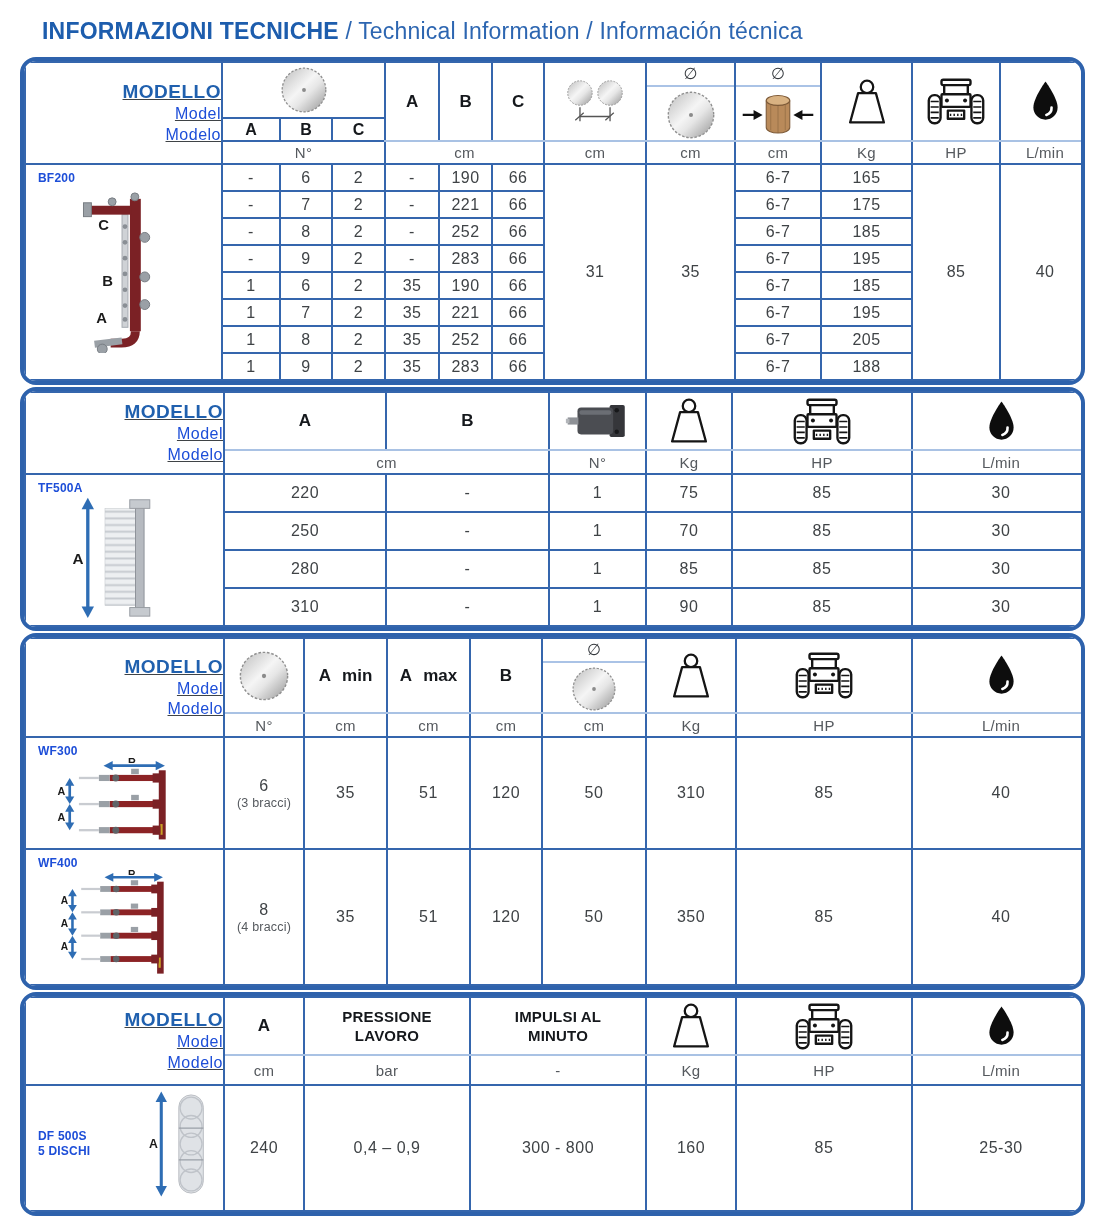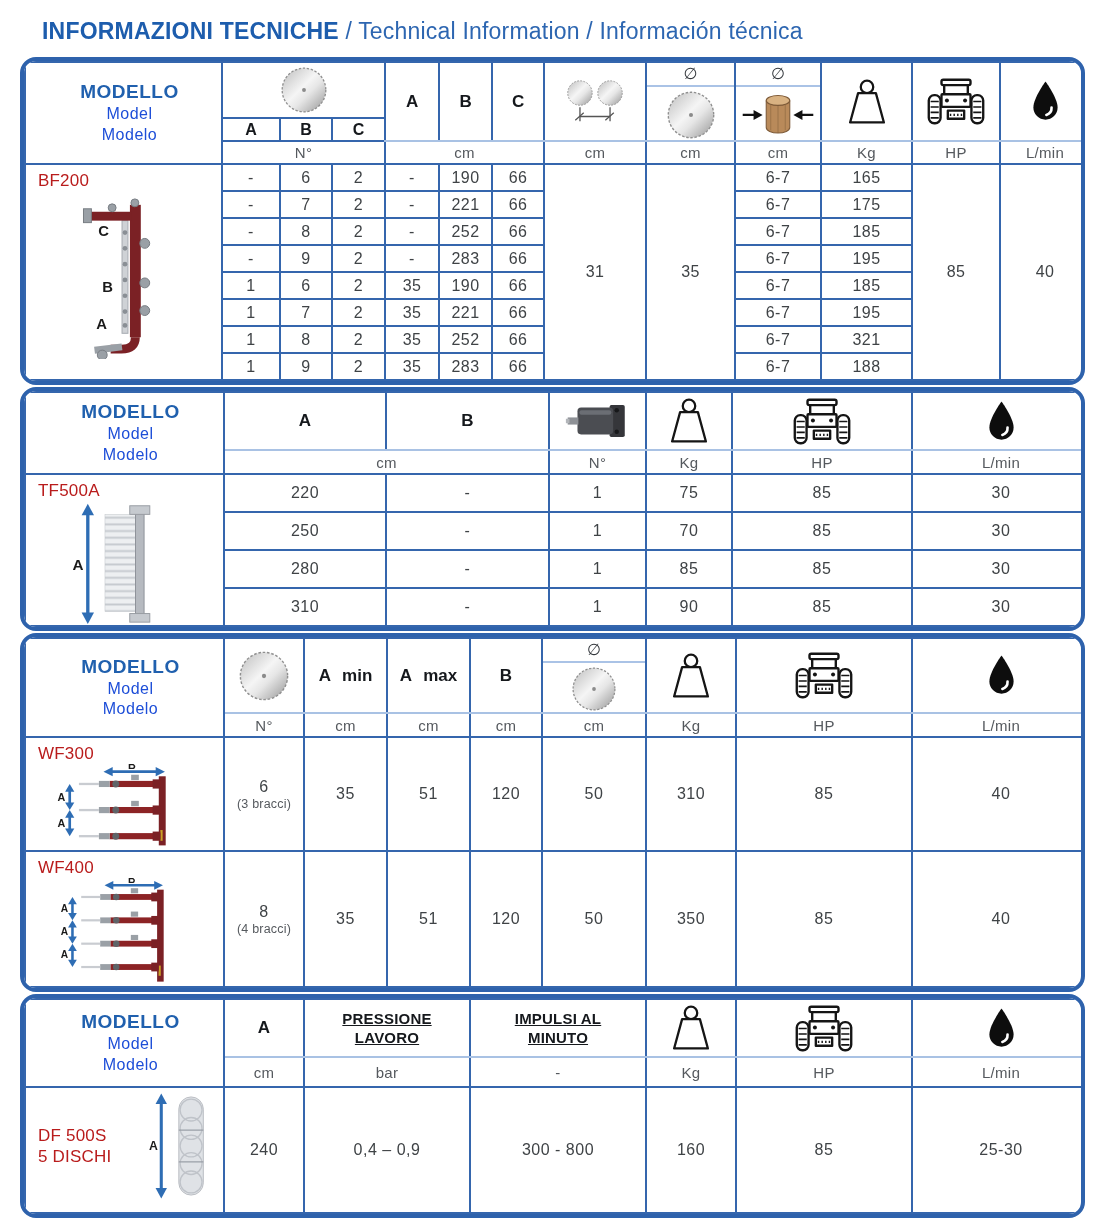--- a/index.html
+++ b/index.html
@@ -8,33 +8,33 @@
   .pt-main{font-weight:bold;color:#1d5dad;}
   .pt-rest{font-weight:normal;color:#2d66b1;}
   .wrap{width:1065px;margin-left:20px;}
   .sect{border:4px solid #2e62ac;border-radius:16px;overflow:hidden;margin-bottom:2px;background:#fff;}
   table{border-collapse:collapse;width:100%;table-layout:fixed;}
   td{border:2px solid #3566ad;text-align:center;vertical-align:middle;padding:0;
      color:#3f4346;font-size:16px;letter-spacing:.5px;overflow:hidden;}
   td.lb{border-bottom-color:#a9c2e4;}
   tr.units td{font-size:15px;color:#55595e;letter-spacing:.3px;}
   tr.units td.lt{border-top-color:#a9c2e4;}
-  .model-h{text-align:center;padding-left:12px;}
+  .model-h{text-align:right;padding-left:12px;text-decoration:underline;}
   .mh1{font-size:19px;font-weight:bold;color:#2060ae;line-height:1.25;}
   .mh2{font-size:16px;color:#1d4ed8;line-height:1.3;}
   .bigL{font-weight:bold;color:#15181c;font-size:17px;letter-spacing:0;}
   .minmax{word-spacing:7px;}
   .subL{font-weight:bold;color:#15181c;font-size:16px;letter-spacing:0;}
-  .thdr{font-weight:bold;color:#15181c;font-size:15px;line-height:1.3;padding:0 14px;letter-spacing:.2px;text-decoration:underline;}
+  .thdr{font-weight:bold;color:#15181c;font-size:15px;line-height:1.3;padding:0 14px;letter-spacing:.2px;}
   .phiRow{height:22px;line-height:22px;border-bottom:2px solid #aac3e6;font-size:16px;color:#33373c;letter-spacing:0;}
   .phi-cell{vertical-align:top;}
   .phi-cell svg{margin-top:3px;}
   .ih svg,.mcell svg{display:inline-block;vertical-align:middle;}
   .mcell{text-align:left;vertical-align:top;}
-  .mname{font-size:17px;font-weight:normal;color:#b91c1c;padding:6px 0 0 12px;letter-spacing:.2px;}
+  .mname{font-size:12px;font-weight:bold;color:#1d4ed8;padding:6px 0 0 12px;letter-spacing:.2px;}
   .mimg{text-align:center;}
   .nval{line-height:1.2;}
   .nnote{font-size:12.5px;color:#55595e;letter-spacing:.2px;}
   .t4m{display:table-cell;}
   .t4inner{display:flex;align-items:center;height:100%;}
   .t4names{padding-left:12px;width:118px;}
   .t4names .mname{padding:0;line-height:1.25;}
   
   #t1 tr.h1{height:56px;} #t1 tr.h2{height:23px;} #t1 tr.units{height:23px;} #t1 tr.dr{height:27px;}
   #t2 tr.h1{height:58px;} #t2 tr.units{height:24px;} #t2 tr.dr{height:38px;}
@@ -282,21 +282,21 @@
             <td>195</td>
     </tr>
     <tr class="dr">
       <td>1</td>
             <td>8</td>
             <td>2</td>
             <td>35</td>
             <td>252</td>
             <td>66</td>
             <td>6-7</td>
-            <td>321</td>
+            <td>205</td>
     </tr>
     <tr class="dr">
       <td>1</td>
             <td>9</td>
             <td>2</td>
             <td>35</td>
             <td>283</td>
             <td>66</td>
             <td>6-7</td>
             <td>188</td>

